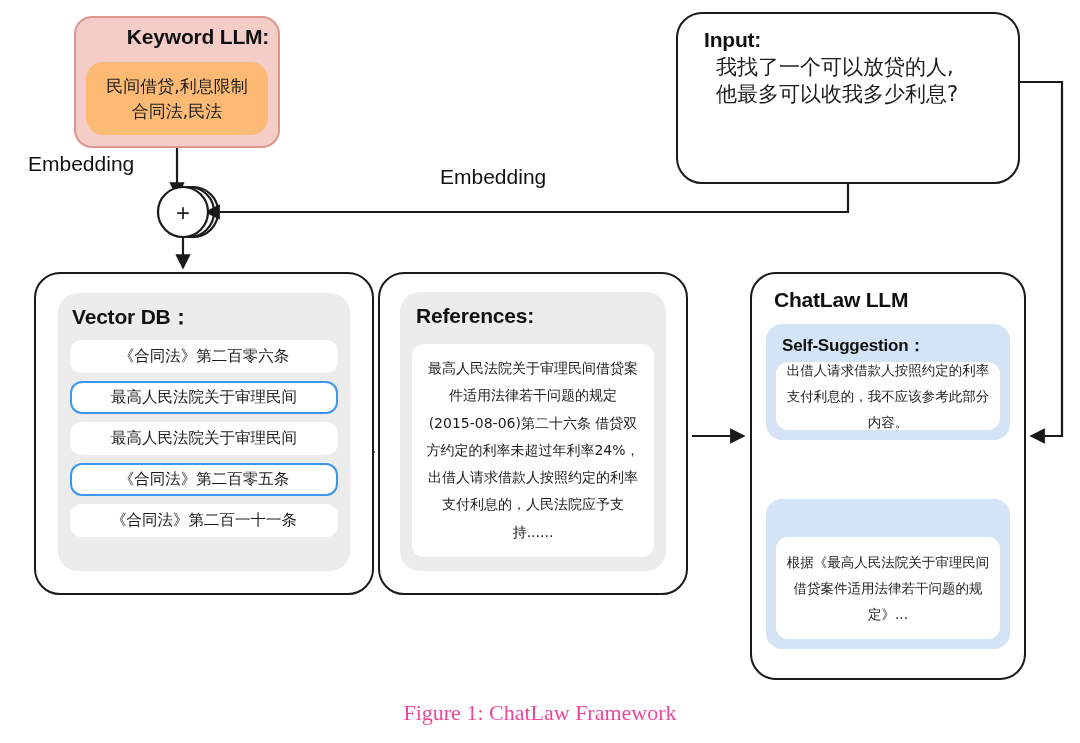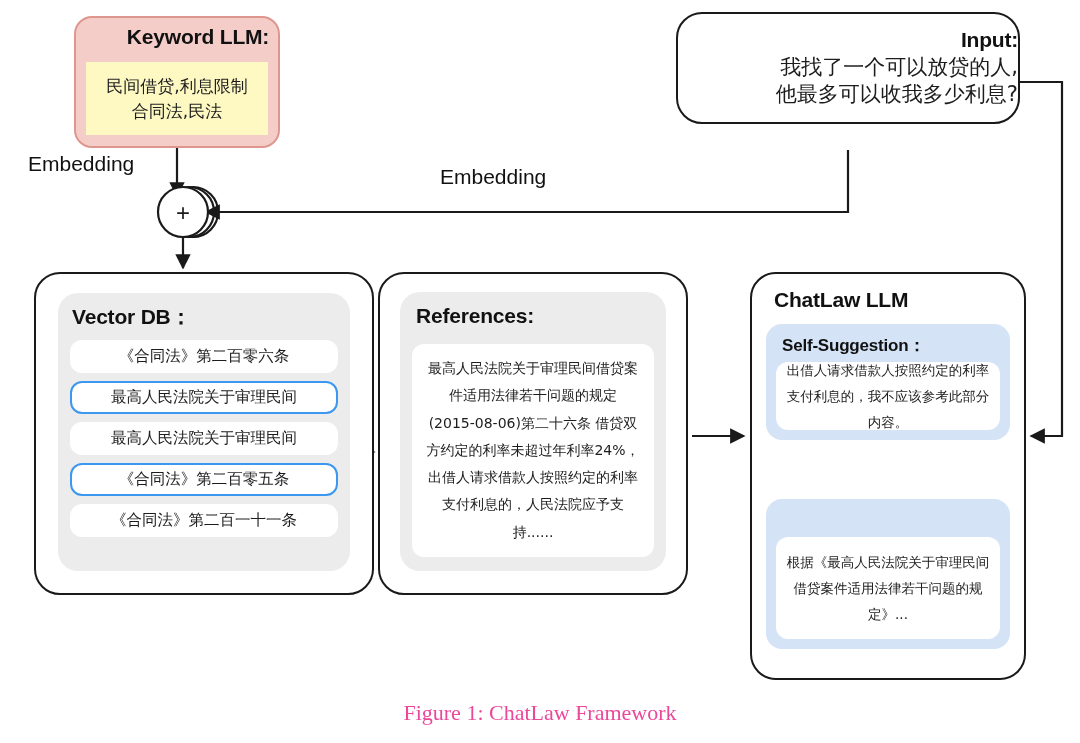--- a/index.html
+++ b/index.html
@@ -82,26 +82,26 @@
     font-family: "Liberation Serif", "DejaVu Serif", serif;
     font-size: 22px;
     color: #ec4899;
   }
 
   
   #keyword-card { left: 74px;  top: 16px;  width: 206px; height: 132px; }
   #keyword-title { margin-top: 7px; text-align: center; font-size: 21px; padding-left: 42px; }
   #keyword-chip {
     position: absolute; left: 10px; top: 44px; right: 10px; bottom: 11px;
-    background: #fef9c3; border-radius: 0;
+    background: #fdba74; border-radius: 17px;
     display: flex; flex-direction: column; align-items: center; justify-content: center;
     font-size: 17px; line-height: 1.45;
   }
 
-  #input-card { left: 676px; top: 12px; width: 344px; height: 112px; text-align: right; }
+  #input-card { left: 676px; top: 12px; width: 344px; height: 172px; }
   #input-title { margin: 14px 0 0 26px; font-size: 21px; }
   #input-body {
     margin: 2px 0 0 38px; font-size: 21px; line-height: 1.3;
   }
 
   #plus-wrap { left: 148px; top: 181px; width: 74px; height: 62px; }
 
   #vdb-card  { left: 34px;  top: 272px; width: 340px; height: 323px; }
   #vdb-panel { position: absolute; left: 22px; top: 19px; right: 22px; bottom: 22px; }
   #vdb-title { margin: 10px 0 0 14px; font-size: 21px; }

